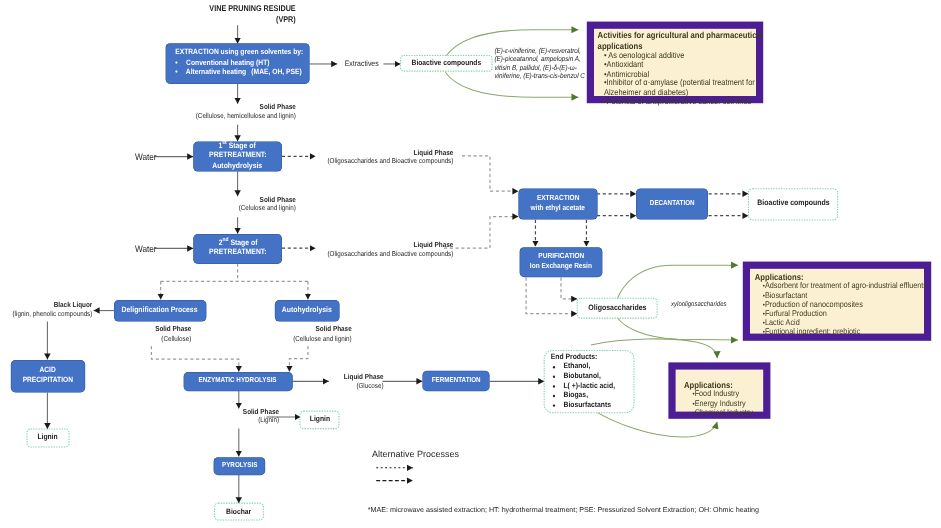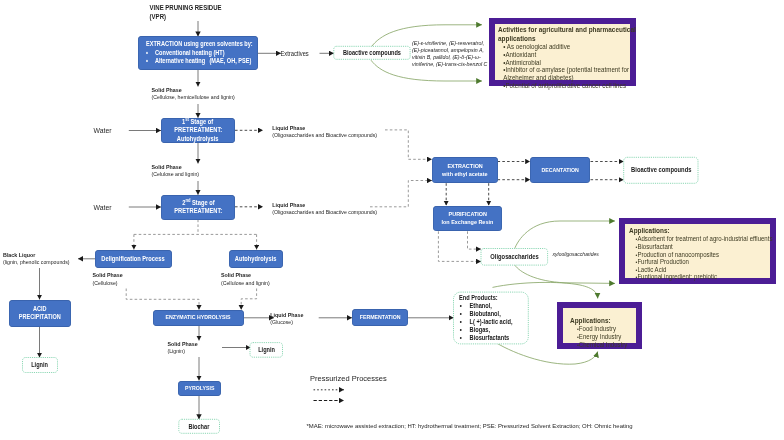--- a/index.html
+++ b/index.html
@@ -12,21 +12,21 @@
         align-items:center;justify-content:center;text-align:center;line-height:1.18;}
   .node > div{white-space:nowrap;transform:scaleX(0.88);}
   .node.lalign{align-items:flex-start;}
   .node.lalign > div{transform-origin:left center;text-align:left;}
   .blue{background:#4472c4;color:#ffffff;border-radius:4px;font-weight:bold;
         box-shadow:inset 0 0 0 0.4px #2f5597;}
   .greenbox{background:transparent;border:0;color:#1a1a1a;font-weight:bold;}
   .creambox{background:#fbf0d2;border:6px solid #4c1d95;color:#3d3a22;
             display:block;text-align:left;}
   .creambox > div{white-space:nowrap;transform:scaleX(0.88);transform-origin:left center;}
-  .lbl{position:absolute;text-align:left;color:#1f1f1f;line-height:1.22;}
+  .lbl{position:absolute;text-align:right;color:#1f1f1f;line-height:1.22;}
   .lbl > div{white-space:nowrap;transform:scaleX(0.88);}
   .lbl.lal > div{transform-origin:left center;}
   .ital{font-style:italic;}
   sup{font-size:0.72em;vertical-align:super;line-height:0;}
   ul{margin:0;padding:0;}
   li{white-space:nowrap;}
 </style>
 </head>
 <body>
 
@@ -257,15 +257,15 @@
     </div>
 <div class="lbl" style="left:549px;top:250.7px;width:60px;font-size:5.7px;font-style:italic;">
       <div>xylooligosaccharides</div>
     </div>
 <div class="lbl ital lal" style="left:411.5px;top:39.6px;width:90px;font-size:6.0px;text-align:left;line-height:1.2;">
       <div>(E)-ε-viniferine, (E)-resveratrol,</div>
       <div>(E)-piceatannol, ampelopsin A,</div>
       <div>vitisin B, pallidol, (E)-δ-(E)-ω-</div>
       <div>viniferine, (E)-trans-cis-benzol C</div>
     </div>
-<div class="lbl lal" style="left:310px;top:373.5px;width:90px;font-size:7.5px;text-align:left;">Pressurized Processes</div>
+<div class="lbl lal" style="left:310px;top:373.5px;width:90px;font-size:7.5px;text-align:left;">Alternative Processes</div>
 <div class="lbl lal" style="left:306.5px;top:423.3px;width:400px;font-size:5.95px;text-align:left;">*MAE: microwave assisted extraction; HT: hydrothermal treatment; PSE: Pressurized Solvent Extraction; OH: Ohmic heating</div>
 </div>
 
 </body></html>

